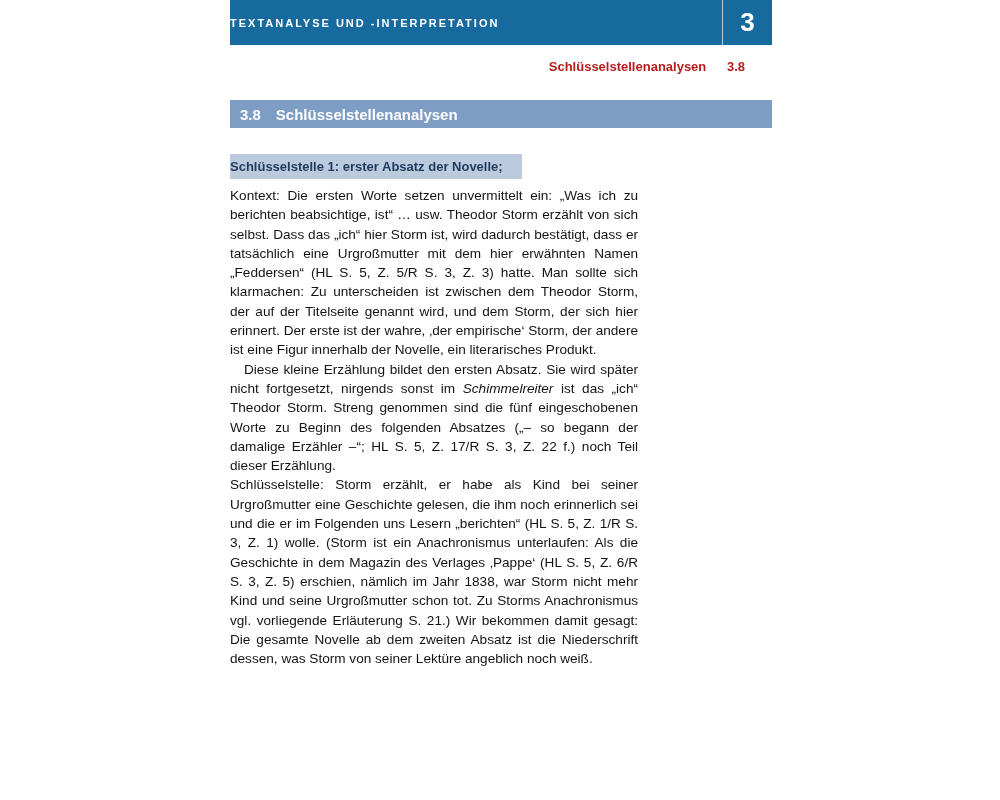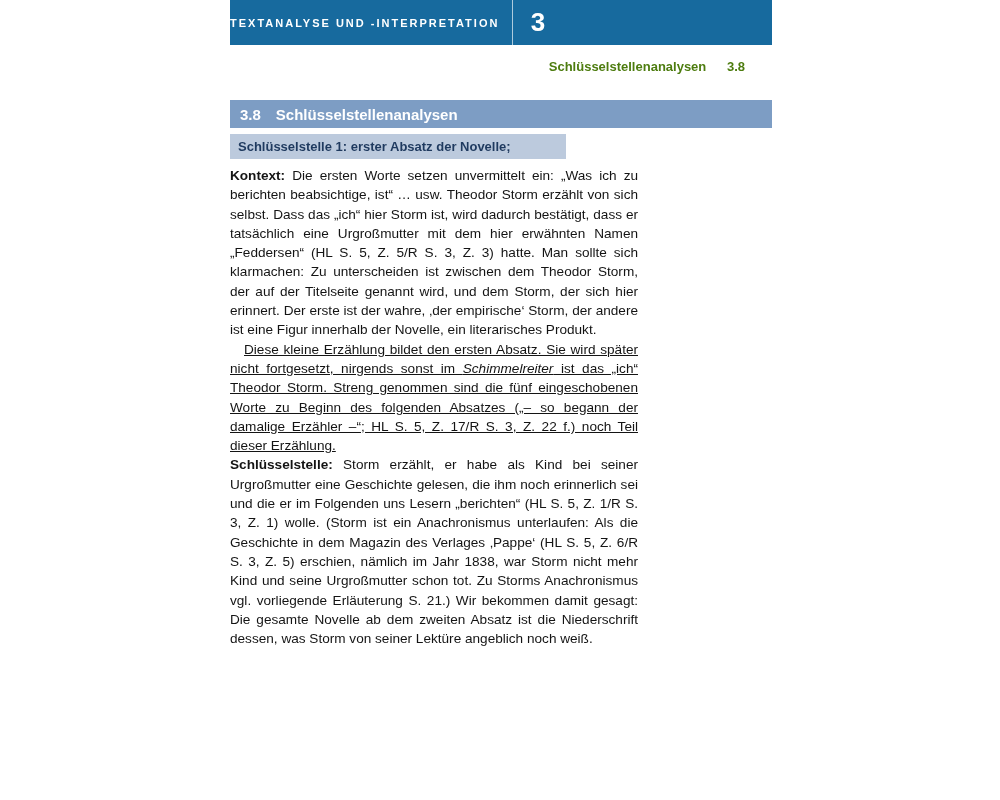--- a/index.html
+++ b/index.html
@@ -20,21 +20,21 @@
     position: absolute; left: 230px; top: 0;
     width: 542px;
   }
   
   .chapter-bar {
     height: 45px;
     background: var(--chapter-bar, #176a9e);
     color: #ffffff;
     display: flex;
     align-items: center;
-    justify-content: flex-start;
+    justify-content: space-between;
   }
   .chapter-title {
     font-size: 11px;
     font-weight: bold;
     letter-spacing: 2px;
     white-space: nowrap;
   }
   .chapter-number {
     width: 50px;
     height: 45px;
@@ -45,61 +45,61 @@
     border-left: 1px solid rgba(255,255,255,0.65);
     margin-left: 13px;
   }
   
   .running-head {
     margin-top: 14px;
     padding-right: 27px;
     text-align: right;
     font-size: 13px;
     font-weight: bold;
-    color: #4d7c0f;
+    color: #b91c1c;
   }
   .running-head .rh-number { margin-left: 17px; }
   
   .section-bar {
     margin-top: 26px;
     height: 28px;
     background: var(--section-bar, #7d9dc4);
     color: #ffffff;
     font-size: 15px;
     font-weight: bold;
     display: flex;
     align-items: center;
     padding-left: 10px;
   }
   .section-bar .sec-title { margin-left: 15px; }
   
   .key-box {
-    margin-top: 6px;
-    width: 336px;
+    margin-top: 26px;
+    width: 292px;
     background: var(--key-box-bg, #bccadd);
     color: var(--key-box-text, #1f3a5f);
     font-size: 13px;
     font-weight: bold;
     line-height: 17px;
-    padding: 4px 8px;
+    padding: 4px 0;
   }
   
   .body-text {
     margin-top: 7px;
     width: 408px;
     font-size: 13.6px;
     line-height: 19.3px;
     color: #141414;
     text-align: justify;
     hyphens: auto;
     -webkit-hyphens: auto;
   }
   .body-text p { margin: 0; }
-  .body-text p.indent { text-indent: 14px; text-decoration: underline; }
-  .lead { font-weight: bold; }
+  .body-text p.indent { text-indent: 14px; }
+  .lead { font-weight: normal; }
   .italic { font-style: italic; }
   
   .footer {
     position: absolute;
     left: 230px; top: 785px;
     width: 542px;
     border-top: 1px solid #aeaeae;
     height: 15px;
     margin-top: 48px;
   }

